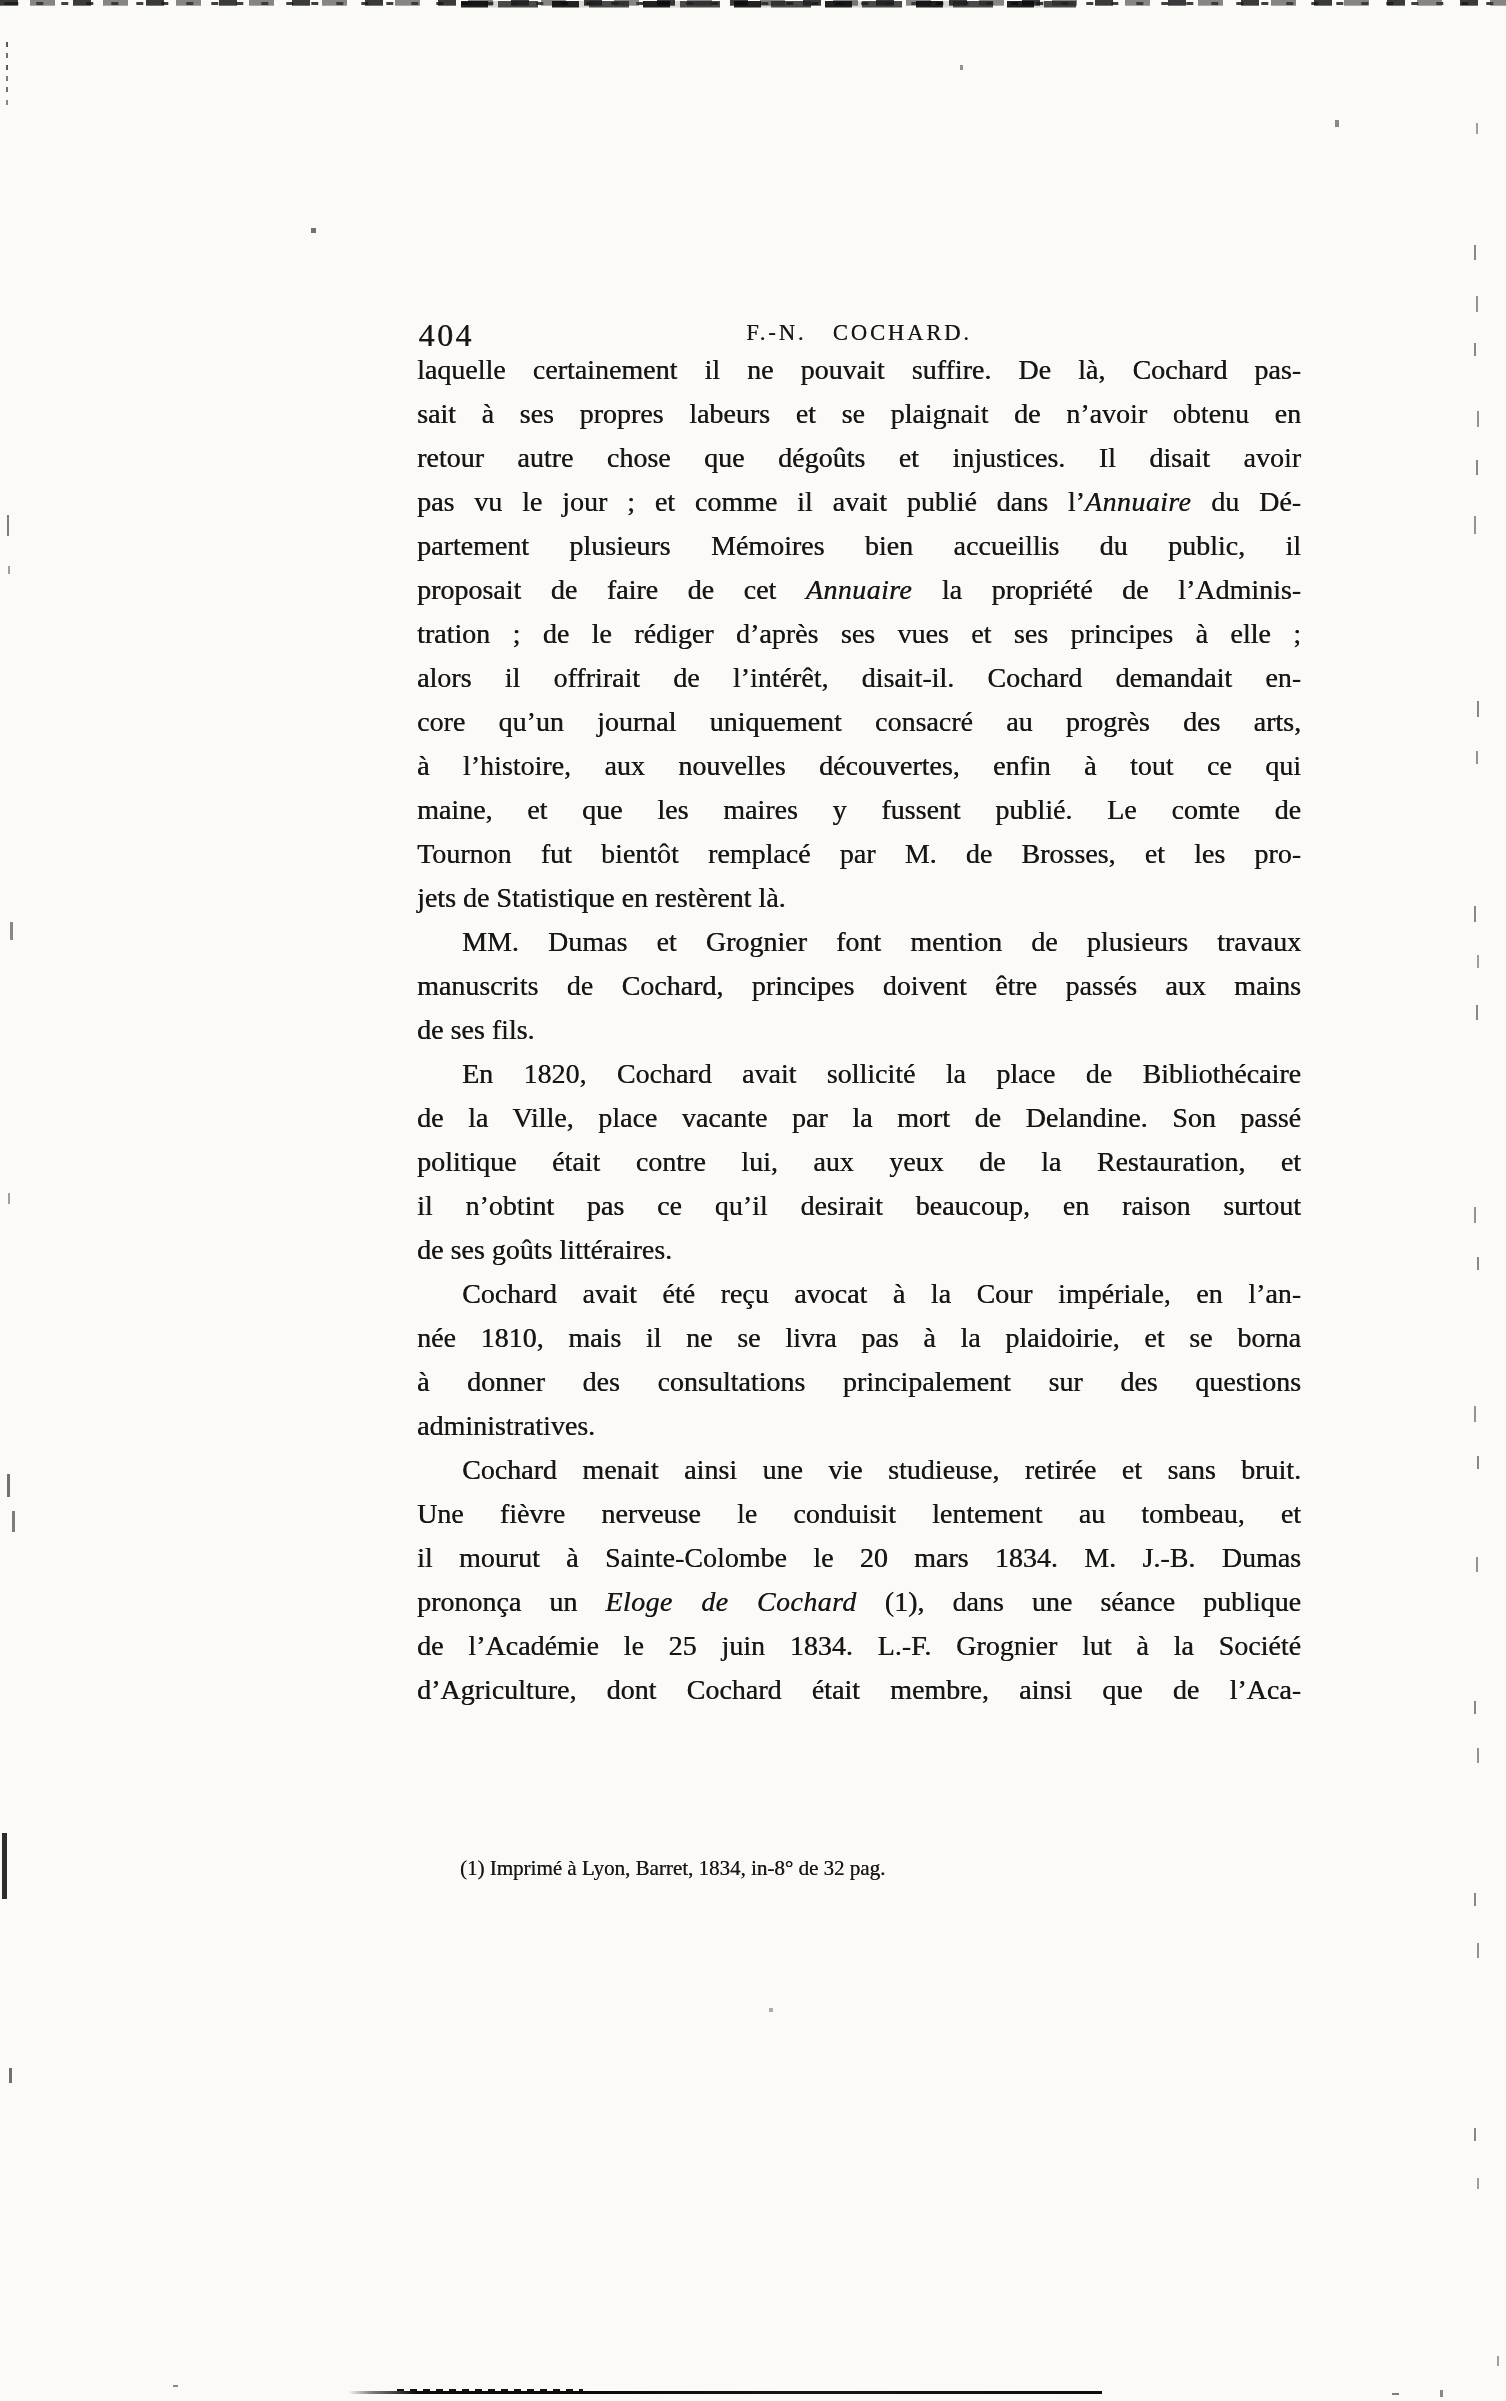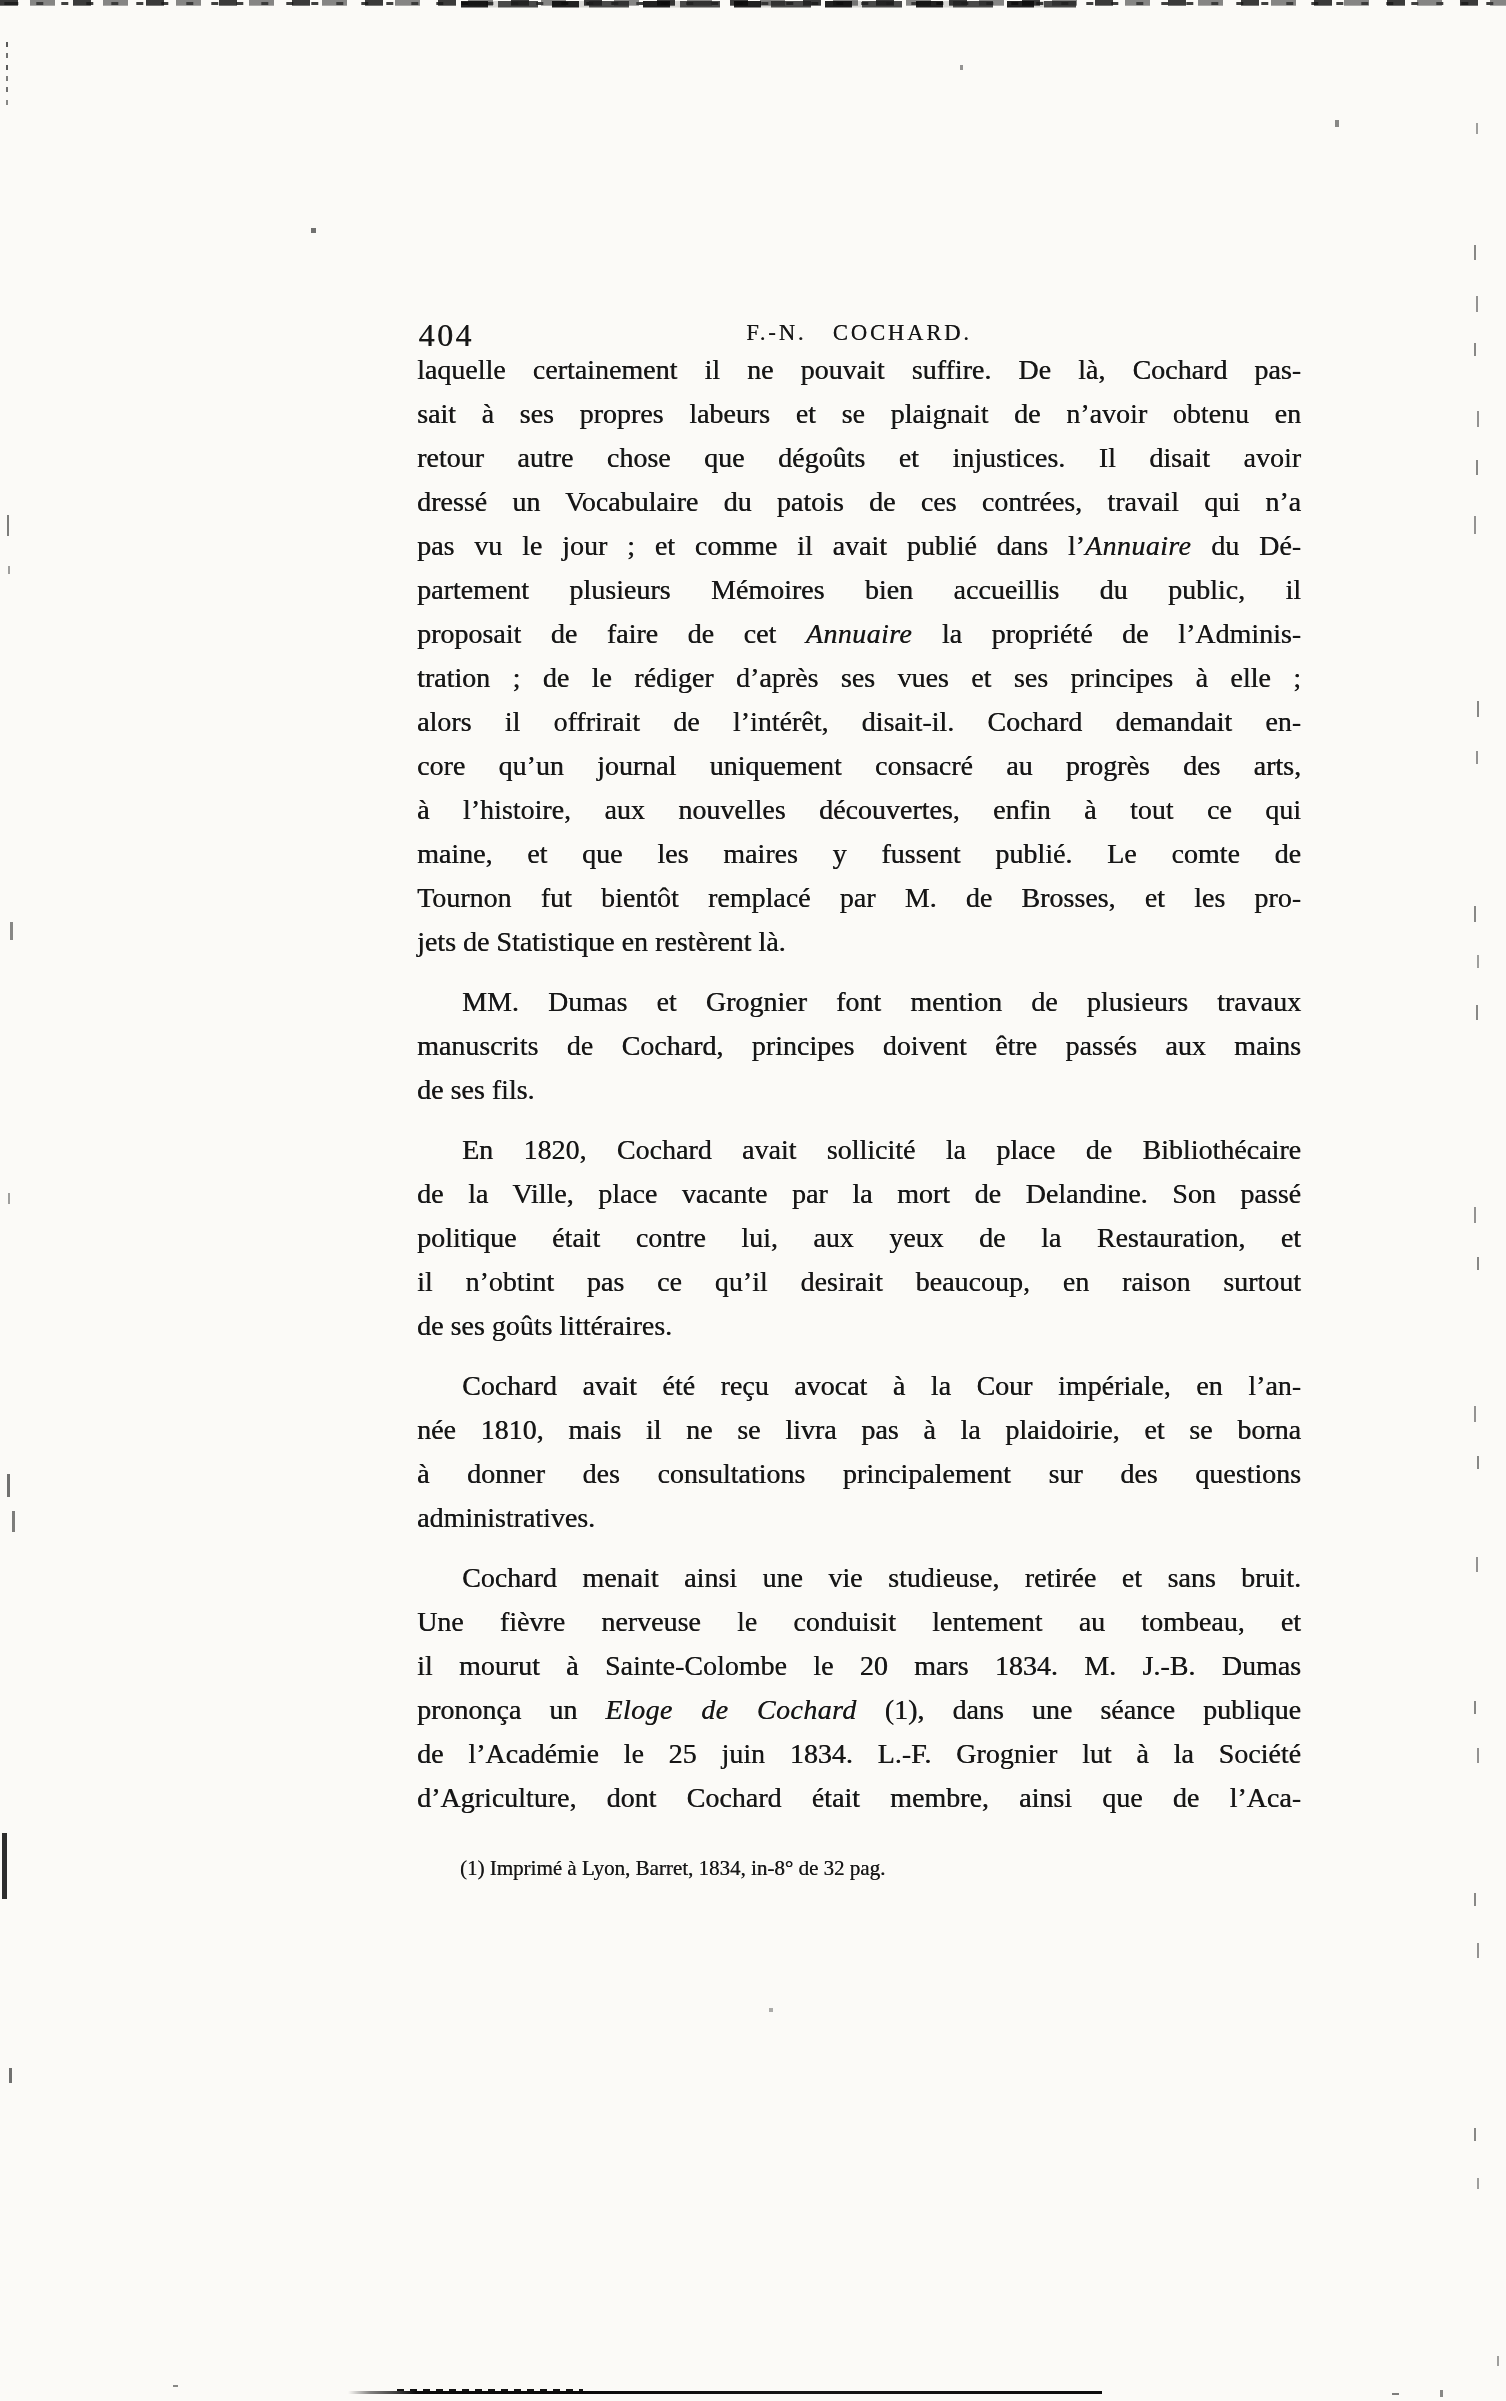--- a/index.html
+++ b/index.html
@@ -56,21 +56,21 @@
   }
   .line{
     height:44px;line-height:44px;
     font-size:28px;
     text-align:justify;
     text-align-last:justify;
     white-space:nowrap;
     text-shadow:0.4px 0 0 rgba(20,20,20,.85);
   }
   .line.nojust{text-align-last:left;white-space:normal;}
-  .line.indent{text-indent:45px;margin-top:16px;}
+  .line.indent{text-indent:45px;}
   .line em{font-style:italic;letter-spacing:0.4px;}
   .footnote{
     position:absolute;left:460px;top:1854px;width:728px;
     font-size:21px;line-height:29px;
     text-shadow:0.3px 0 0 rgba(20,20,20,.8);
   }
   .bottom-line{
     position:absolute;left:348px;top:2391px;width:754px;height:3.2px;
     background:linear-gradient(90deg, rgba(10,10,10,0) 0, rgba(10,10,10,.5) 3%, #0a0a0a 9% 32%, #161616 60%, #0d0d0d 100%);
   }
@@ -91,21 +91,20 @@
 
   <div class="pagehead">
     <span class="pagenum">404</span>
     <span class="runhead">F.-N. COCHARD.</span>
   </div>
 
   <div class="body">
       <div class="line"><span>laquelle certainement il ne pouvait suffire. De là, Cochard pas-</span></div>
       <div class="line"><span>sait à ses propres labeurs et se plaignait de n’avoir obtenu en</span></div>
       <div class="line"><span>retour autre chose que dégoûts et injustices. Il disait avoir</span></div>
-      <div class="line"><span>dressé un Vocabulaire du patois de ces contrées, travail qui n’a</span></div>
       <div class="line"><span>pas vu le jour ; et comme il avait publié dans l’</span><em>Annuaire</em><span> du Dé-</span></div>
       <div class="line"><span>partement plusieurs Mémoires bien accueillis du public, il</span></div>
       <div class="line"><span>proposait de faire de cet </span><em>Annuaire</em><span> la propriété de l’Adminis-</span></div>
       <div class="line"><span>tration ; de le rédiger d’après ses vues et ses principes à elle ;</span></div>
       <div class="line"><span>alors il offrirait de l’intérêt, disait-il. Cochard demandait en-</span></div>
       <div class="line"><span>core qu’un journal uniquement consacré au progrès des arts,</span></div>
       <div class="line"><span>à l’histoire, aux nouvelles découvertes, enfin à tout ce qui</span></div>
       <div class="line"><span>maine, et que les maires y fussent publié. Le comte de</span></div>
       <div class="line"><span>Tournon fut bientôt remplacé par M. de Brosses, et les pro-</span></div>
       <div class="line nojust"><span>jets de Statistique en restèrent là.</span></div>

